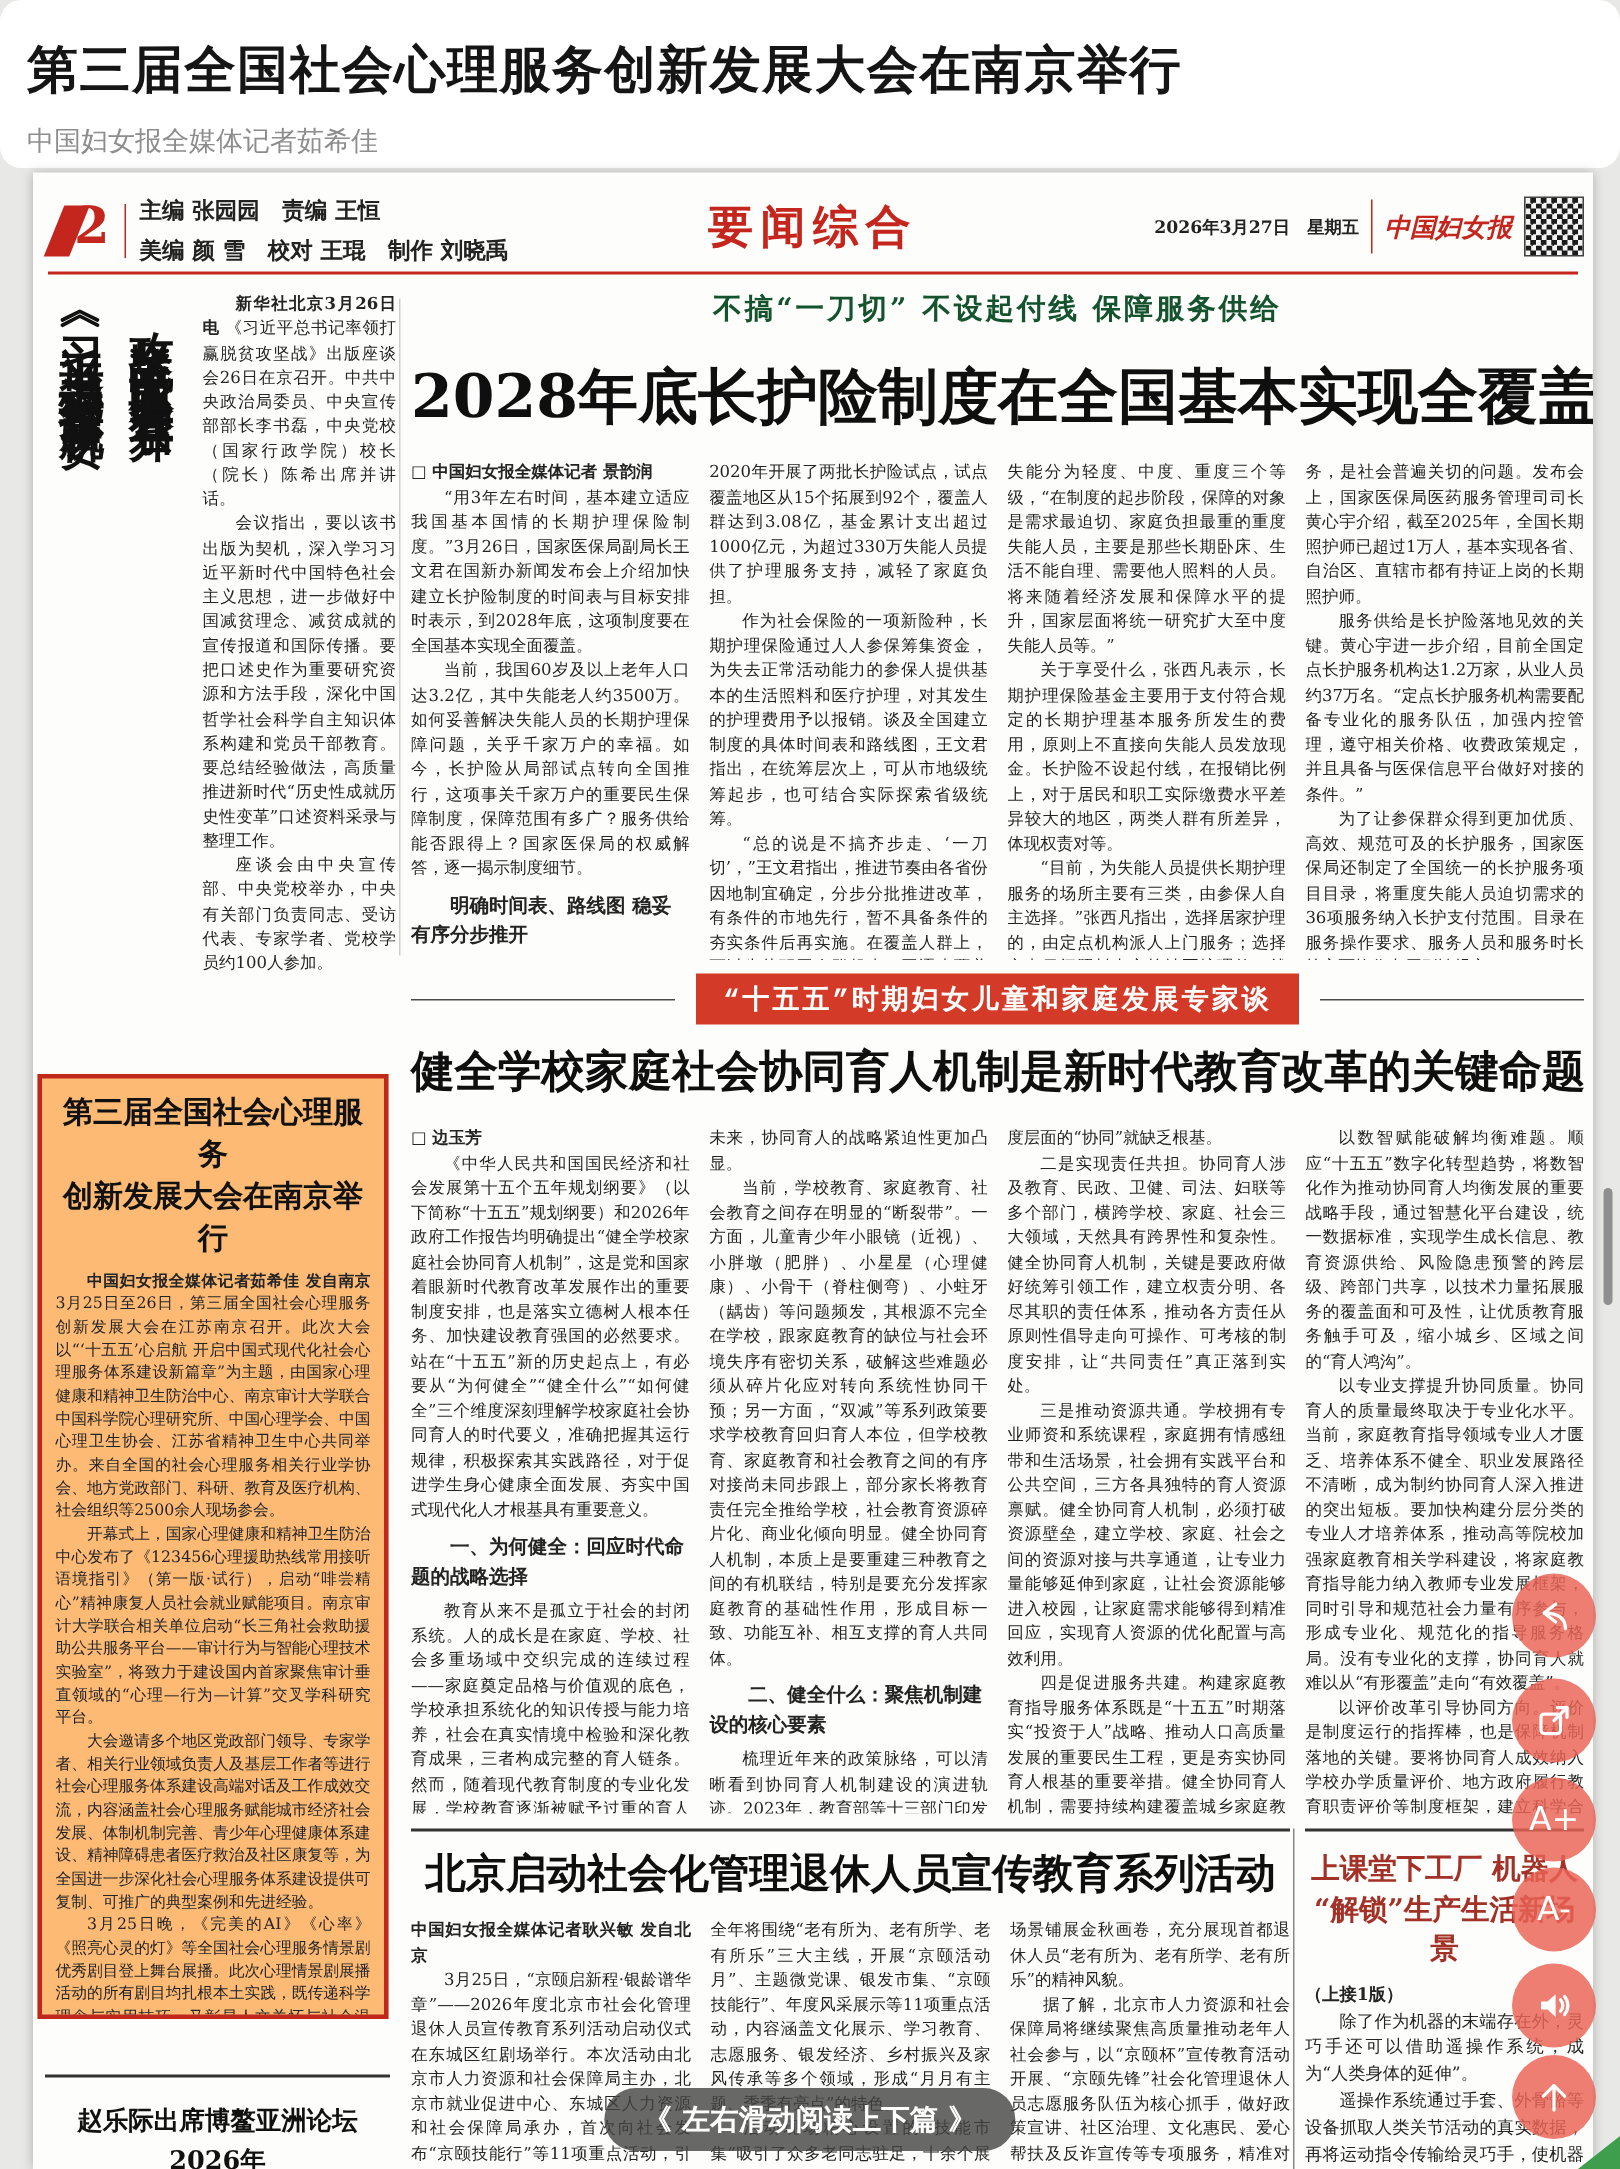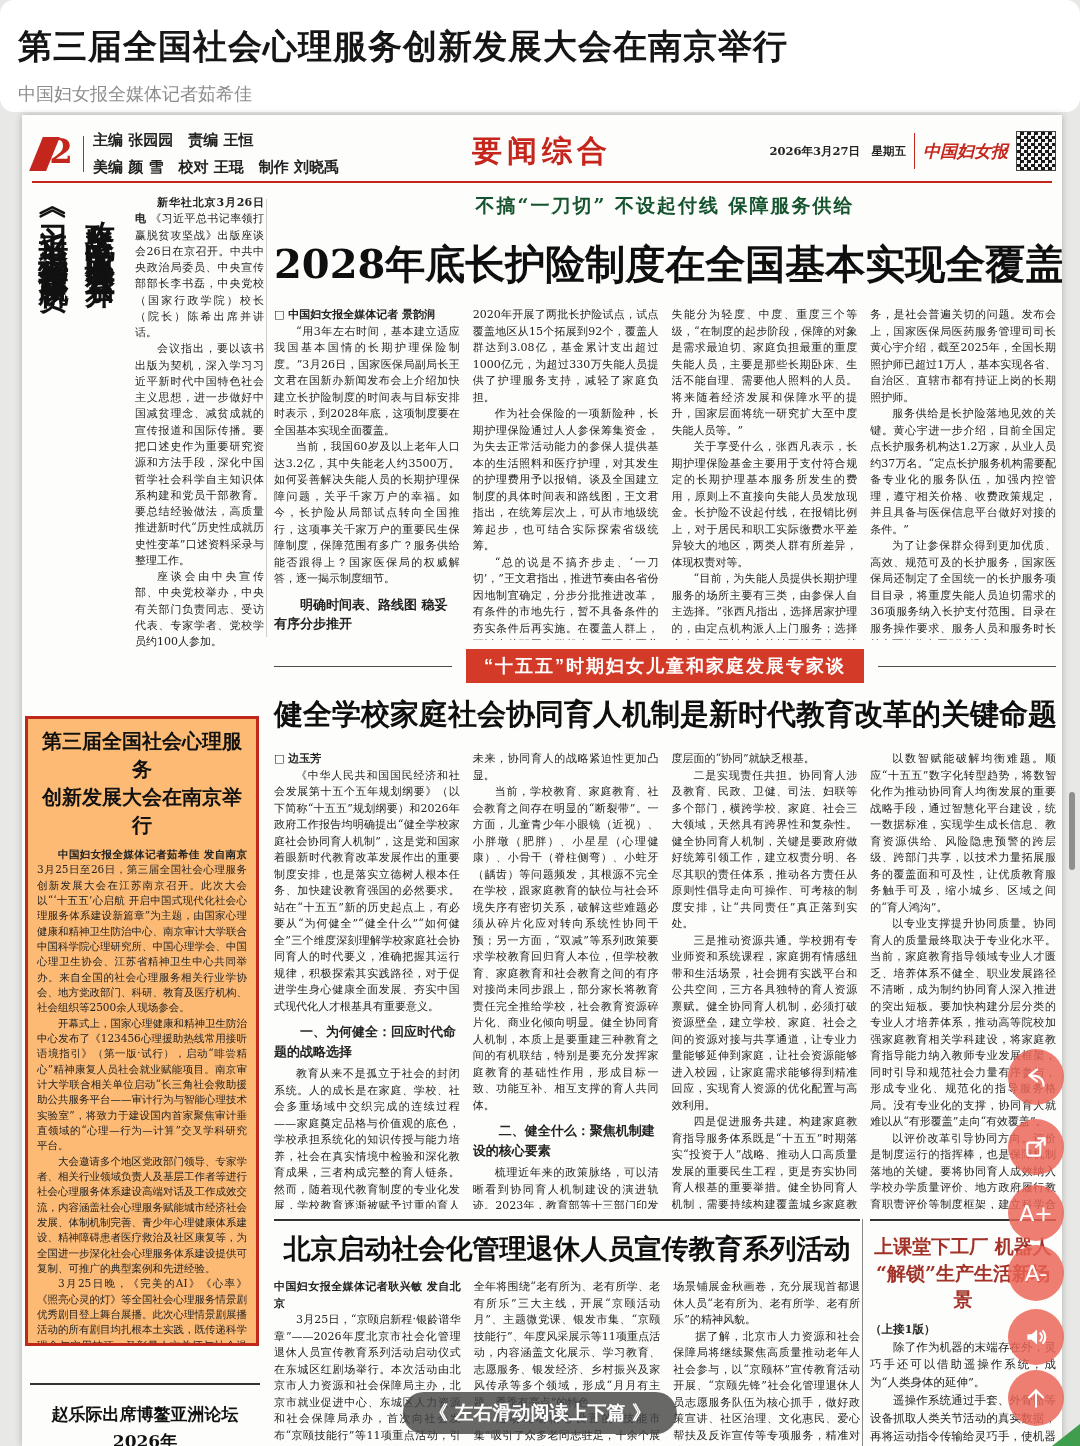--- a/index.html
+++ b/index.html
@@ -41,21 +41,21 @@
   .vcol{writing-mode:vertical-rl;font-size:30px;font-weight:900;letter-spacing:5px;line-height:1.25;color:#111;}
   .col-rule{left:244px;top:84px;width:1px;height:438px;background:#cfcfcb;}
   
   #a-main{left:252px;top:78px;width:782px;}
   .kicker{text-align:center;font-size:19px;font-weight:700;color:#14532d;letter-spacing:2px;}
   .mhead{text-align:center;font-size:40px;font-weight:900;color:#0f0f0f;margin-top:18px;letter-spacing:0px;white-space:nowrap;}
   #a-main .cols{margin-top:15px;height:333px;}
   
   #banner-row{left:252px;top:534px;width:782px;display:flex;align-items:center;gap:14px;}
   .bline{flex:1;height:1px;background:#4a4a4a;}
-  .banner{background:#d43a28;color:#fff;font-family:Liberation Sans, sans-serif;
+  .banner{background:#d43a28;color:#fff;font-family:Liberation Mono, monospace;
           font-size:18px;font-weight:700;padding:5px 18px;letter-spacing:2px;white-space:nowrap;}
   #a-expert{left:252px;top:580px;width:782px;}
   .ehead{text-align:center;font-size:29px;font-weight:900;color:#0f0f0f;white-space:nowrap;letter-spacing:0;}
   #a-expert .cols{margin-top:16px;height:458px;}
   
   .hrule{height:2px;background:#333;}
   #hr-bl{left:252px;top:1104px;width:586px;}
   #hr-br{left:848px;top:1104px;width:186px;}
   #vr-bottom{left:840px;top:1104px;width:1px;height:227px;background:#888;}
   #a-beijing{left:252px;top:1116px;width:586px;}

